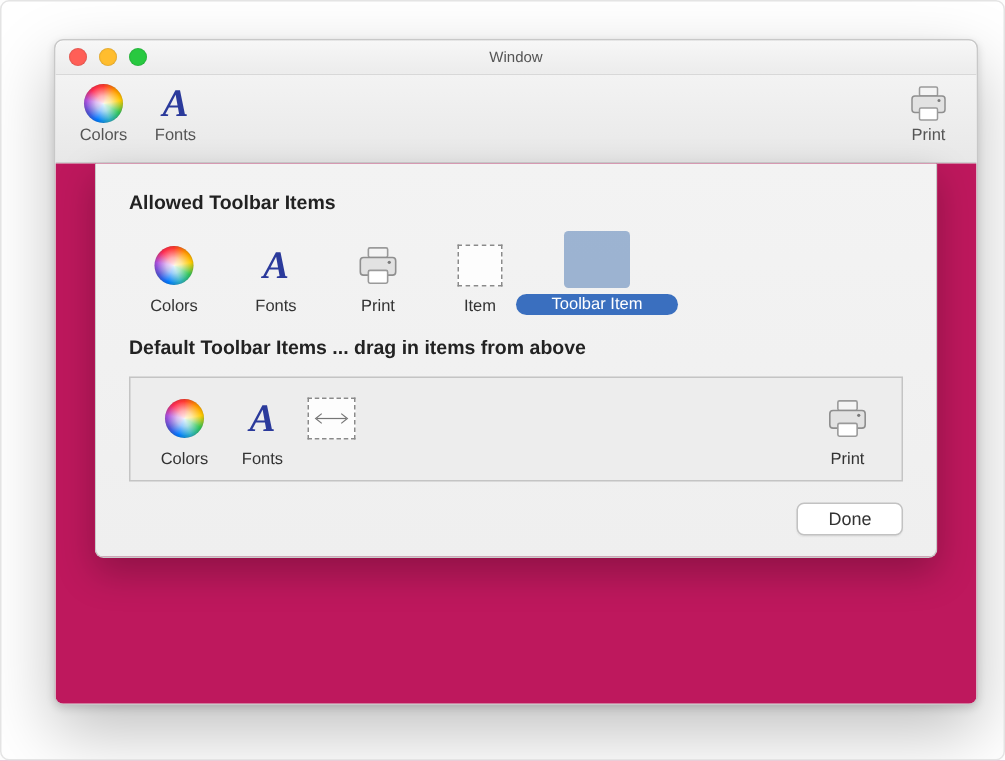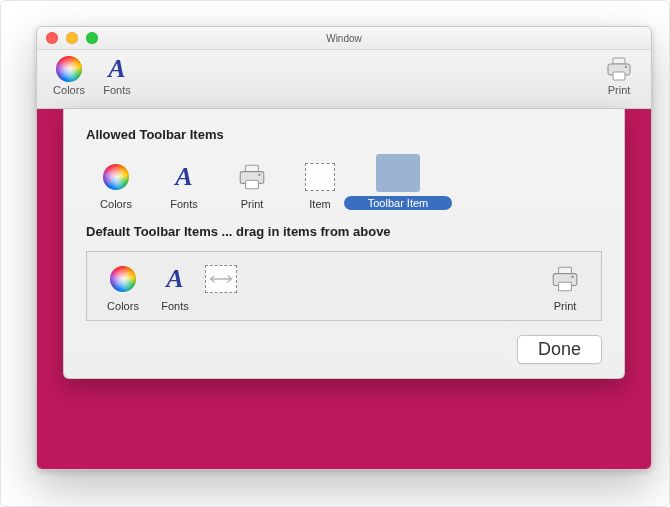--- a/index.html
+++ b/index.html
@@ -187,21 +187,21 @@
   .done-row {
     margin-top: 14px;
     display: flex;
     justify-content: flex-end;
   }
   .done-btn {
     background: #ffffff;
     border: 1px solid #c2c2c2;
     border-radius: 5px;
     padding: 3px 20px;
-    font-size: 18px;
+    font-size: 12px;
     color: #333;
     box-shadow: 0 1px 1px rgba(0,0,0,0.05);
     cursor: default;
   }
 
   
   .color-wheel {
     width: 26px;
     height: 26px;
     border-radius: 50%;

